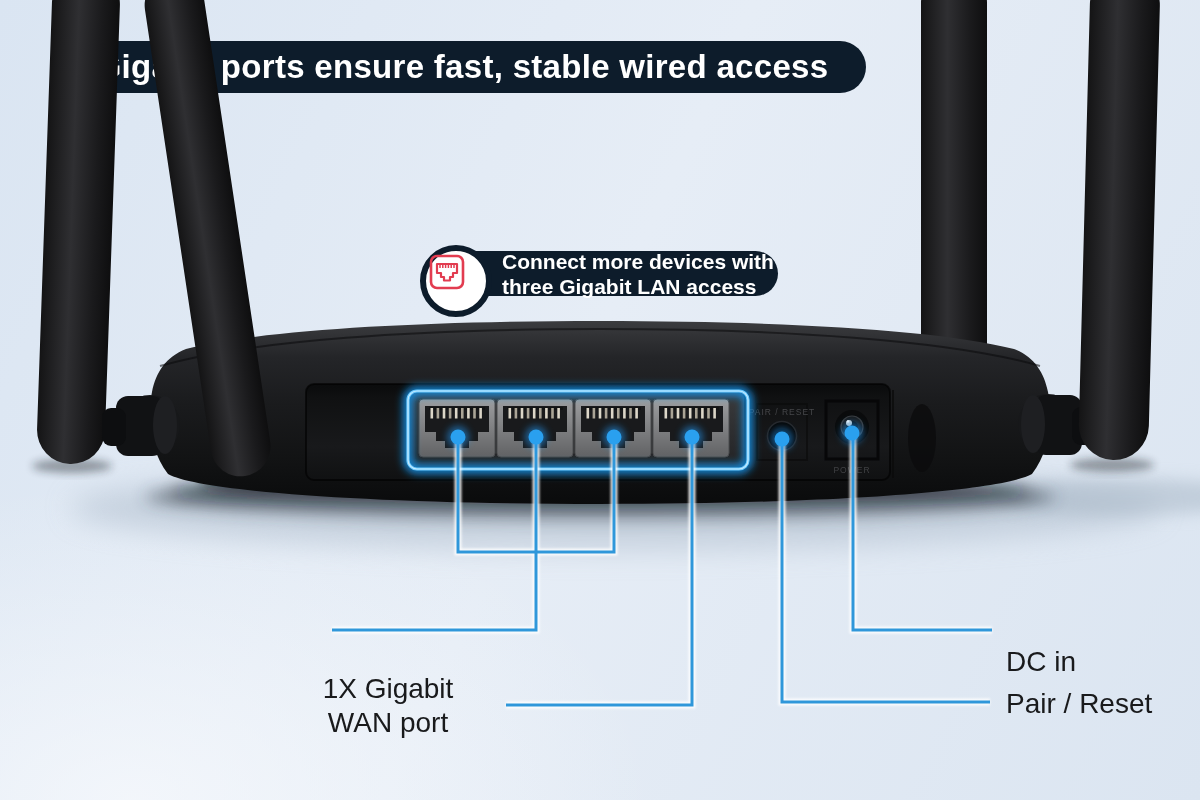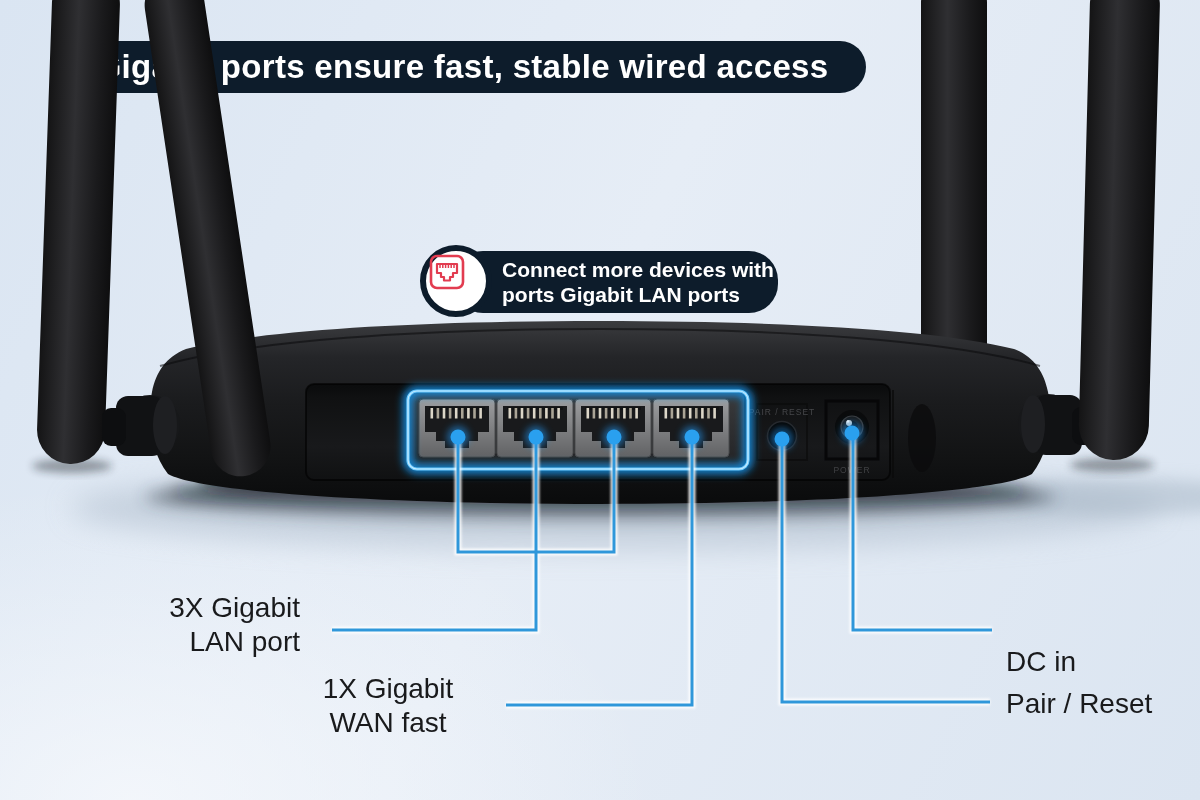--- a/index.html
+++ b/index.html
@@ -7,21 +7,21 @@
          font-family:"Liberation Sans",sans-serif;
          background:linear-gradient(115deg,#dae5f2 0%,#e6edf6 48%,#dbe5f1 100%);}
   #stage::after{content:"";position:absolute;left:0;bottom:0;width:55%;height:40%;
          background:radial-gradient(ellipse at 20% 100%, rgba(248,250,253,.75), rgba(248,250,253,0) 70%);}
   .abs{position:absolute;}
   
   .banner{left:58px;top:41px;width:808px;height:52px;background:#0d1c2b;border-radius:26px;
           display:flex;align-items:center;justify-content:center;z-index:2;}
   .banner span{color:#ffffff;font-size:33px;font-weight:bold;letter-spacing:.3px;white-space:nowrap;}
   
-  .badge-pill{left:454px;top:251px;width:324px;height:62px;background:#0d1c2b;border-radius:29px;
+  .badge-pill{left:454px;top:251px;width:324px;height:45px;background:#0d1c2b;border-radius:29px;
           display:flex;flex-direction:column;justify-content:center;padding-left:48px;box-sizing:border-box;z-index:6;}
   .badge-pill span{color:#fff;font-size:21px;font-weight:600;line-height:25px;white-space:nowrap;}
   .badge-circle{left:420px;top:245px;width:60px;height:60px;background:#ffffff;border:6px solid #0d1c2b;
           border-radius:50%;display:flex;align-items:center;justify-content:center;z-index:7;}
   
   .callout-label{color:#191a1c;font-size:28px;line-height:34px;font-weight:500;z-index:8;}
   .callout-label span{display:block;}
   .lbl-lan{left:100px;top:591px;width:200px;text-align:right;}
   .lbl-wan{left:288px;top:672px;width:200px;text-align:center;}
   .lbl-dc{left:1006px;top:645px;}
@@ -224,37 +224,33 @@
       </g>
       <g>
         <circle cx="852" cy="433" r="11" fill="#2196f0" opacity="0.55" filter="url(#db)"></circle>
           <circle cx="852" cy="433" r="7.5" fill="#2aa0ef"></circle>
       </g>
     </g>
   </svg>
 
   <div class="abs badge-pill">
     <span>Connect more devices with</span>
-    <span>ports Gigabit LAN ports</span>
+    <span>three Gigabit LAN access</span>
   </div>
   <div class="abs badge-circle">
     <svg width="42" height="42" viewBox="-21 -21 42 42">
       <rect x="-16" y="-16" width="32" height="32" rx="6" fill="none" stroke="#e23c50" stroke-width="2.6"></rect>
       <path d="M-10,-8 H10 V1 H6 V5 H3 V8.5 H-3 V5 H-6 V1 H-10 Z" fill="none" stroke="#e23c50" stroke-width="2.2" stroke-linejoin="round"></path>
       <path d="M-7,-8 V-4 M-4.2,-8 V-4 M-1.4,-8 V-4 M1.4,-8 V-4 M4.2,-8 V-4 M7,-8 V-4" stroke="#e23c50" stroke-width="1.5"></path>
     </svg>
   </div>
 
-  <div class="abs callout-label lbl-lan">
-    <span>3X Gigabit</span>
-    <span>LAN port</span>
-  </div>
   <div class="abs callout-label lbl-wan">
     <span>1X Gigabit</span>
-    <span>WAN fast</span>
+    <span>WAN port</span>
   </div>
   <div class="abs callout-label lbl-dc">
     <span>DC in</span>
   </div>
   <div class="abs callout-label lbl-pair">
     <span>Pair / Reset</span>
   </div>
 
 </div>
 

